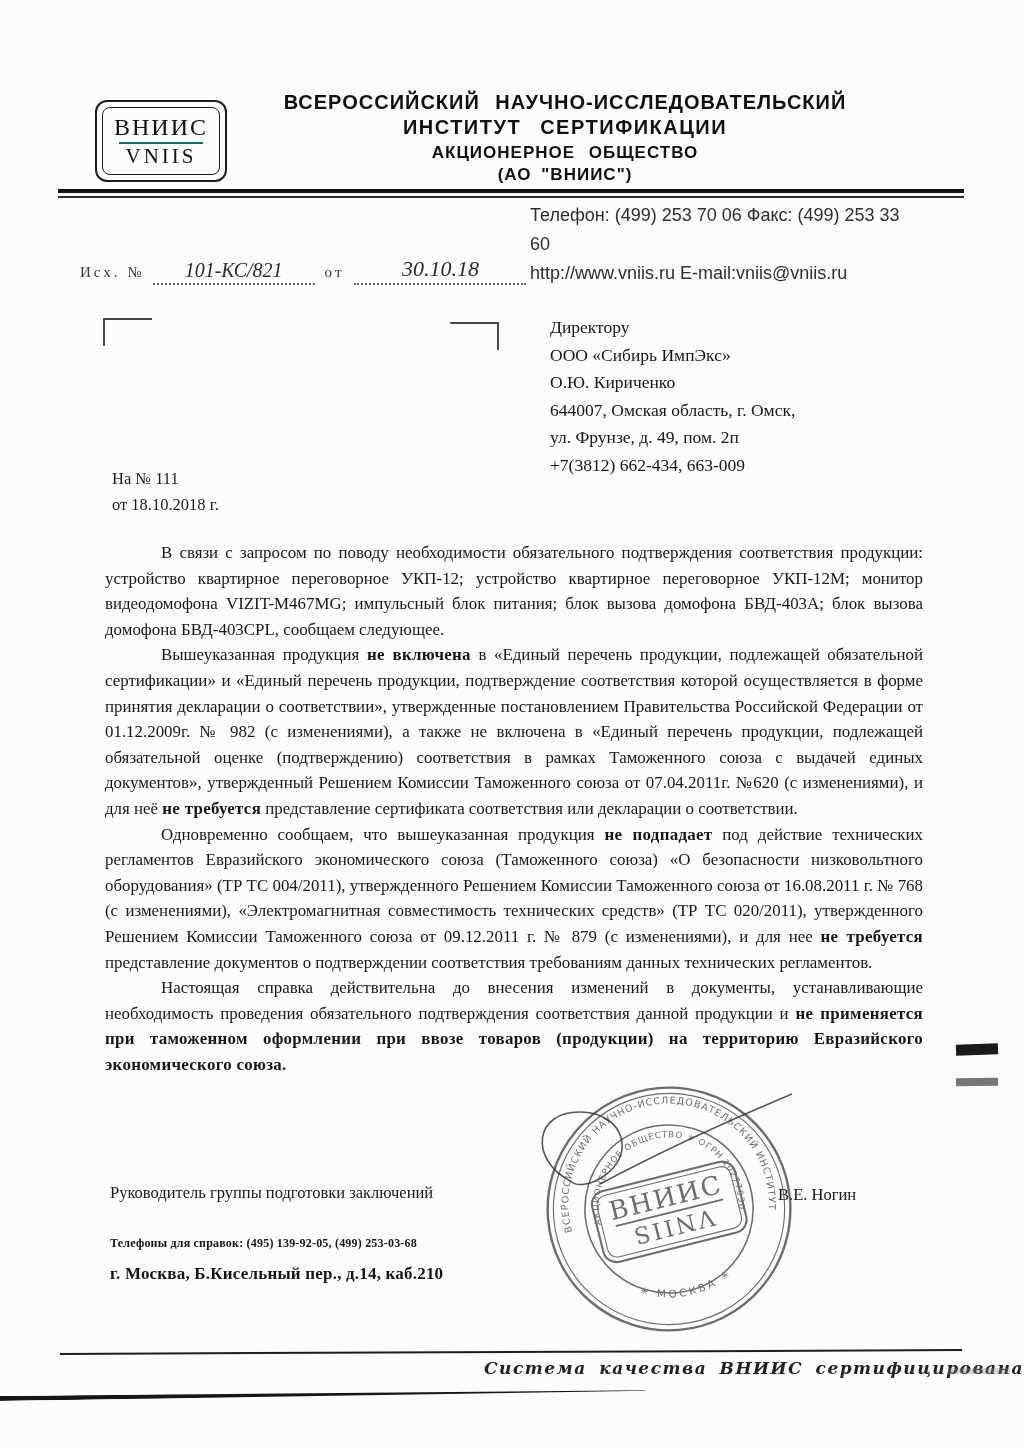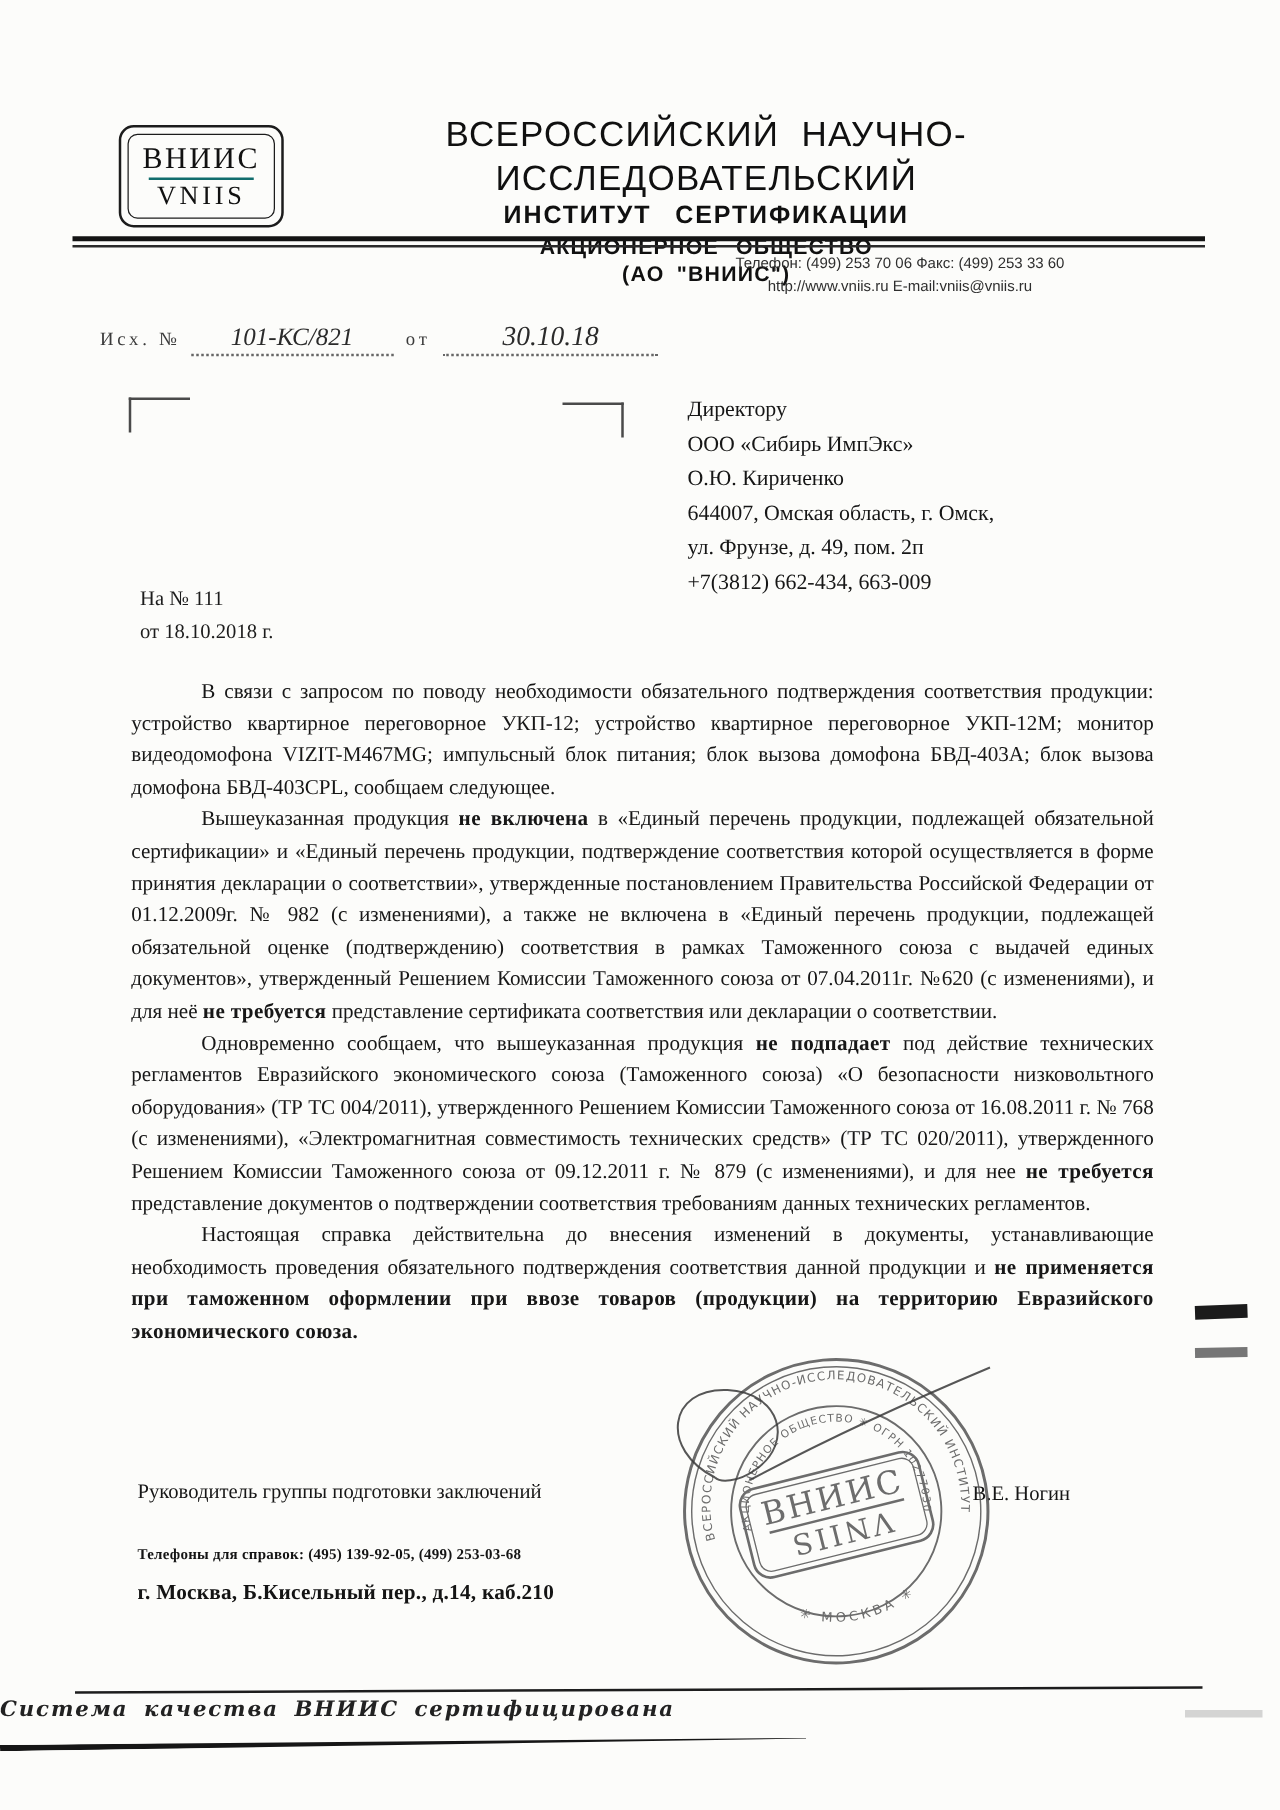--- a/index.html
+++ b/index.html
@@ -8,30 +8,30 @@
   
   .logo-box{position:absolute;left:95px;top:100px;width:128px;height:78px;border:2px solid #1c1c1c;
             border-radius:12px;display:flex;align-items:center;justify-content:center;}
   .logo-inner{width:116px;height:66px;border:1px solid #1c1c1c;border-radius:8px;display:flex;
               flex-direction:column;align-items:center;justify-content:center;}
   .logo-ru{font-size:24px;letter-spacing:2px;color:#111;line-height:1;}
   .logo-div{width:84px;height:2px;background:#116d6d;margin:3px 0 2px 0;}
   .logo-en{font-size:21px;letter-spacing:3px;color:#111;line-height:1;}
   .head-title{position:absolute;left:240px;top:90px;width:650px;text-align:center;
               font-family:"Liberation Sans","DejaVu Sans",sans-serif;color:#101010;}
-  .ht1{font-size:28px;font-weight:normal;letter-spacing:1px;word-spacing:9px;line-height:1.25;}
+  .ht1{font-size:20px;font-weight:bold;letter-spacing:1px;word-spacing:9px;line-height:1.25;}
   .ht2{font-size:20px;font-weight:bold;letter-spacing:1.5px;word-spacing:12px;line-height:1.25;}
   .ht3{font-size:17px;font-weight:bold;letter-spacing:1px;word-spacing:8px;margin-top:3px;}
   .ht4{font-size:17px;font-weight:bold;letter-spacing:1px;word-spacing:4px;margin-top:2px;}
   .head-rule{position:absolute;left:58px;top:189px;width:906px;height:3px;
              border-top:4px solid #141414;border-bottom:2px solid #2a2a2a;}
   .addr{position:absolute;left:62px;top:201px;width:300px;text-align:center;
         font-family:"Liberation Sans","DejaVu Sans",sans-serif;font-size:13.5px;color:#2e2e2e;line-height:1.6;}
-  .tels{position:absolute;left:530px;top:201px;width:380px;text-align:center;
-        font-family:"Liberation Sans","DejaVu Sans",sans-serif;font-size:12px;color:#2e2e2e;line-height:1.6;}
+  .tels{position:absolute;left:530px;top:201px;width:380px;
+        font-family:"Liberation Sans","DejaVu Sans",sans-serif;font-size:18px;color:#2e2e2e;line-height:1.6;}
   
   .outg{position:absolute;left:80px;top:256px;display:flex;align-items:flex-end;font-size:15px;color:#3a3a3a;}
   .outg .lbl{letter-spacing:3px;padding-bottom:4px;}
   .hand{font-style:italic;font-size:20px;color:#2b2b2b;transform:skewX(-10deg);}
   .hw-slot{border-bottom:2px dotted #666;text-align:center;padding:0 6px 1px 6px;}
   .slot-num{width:150px;margin-left:8px;}
   .slot-date{width:160px;margin-left:10px;}
   
   .corner-l{position:absolute;left:103px;top:318px;width:47px;height:26px;
             border-left:2px solid #4a4a4a;border-top:2px solid #4a4a4a;}
@@ -49,21 +49,21 @@
   
   .sig-title{position:absolute;left:110px;top:1183px;font-size:16.5px;color:#161616;}
   .sig-name{position:absolute;left:778px;top:1185px;font-size:16.5px;color:#161616;}
   .phones1{position:absolute;left:110px;top:1236px;font-size:12px;font-weight:bold;color:#141414;letter-spacing:.2px;}
   .phones2{position:absolute;left:110px;top:1264px;font-size:17px;font-weight:bold;color:#141414;letter-spacing:.2px;}
   
   .stamp{position:absolute;left:536px;top:1080px;width:266px;height:258px;opacity:.82;transform:rotate(-5deg);}
   .sign-svg{position:absolute;left:520px;top:1082px;width:300px;height:130px;opacity:.85;}
   
   .foot-rule{position:absolute;left:60px;top:1351px;width:902px;height:2px;background:#1d1d1d;transform:rotate(-.25deg);}
-  .foot-text{position:absolute;left:0;top:1358px;width:1024px;text-align:left;font-style:italic;font-weight:bold;
+  .foot-text{position:absolute;left:0;top:1358px;width:1024px;text-align:right;font-style:italic;font-weight:bold;
              font-size:17px;letter-spacing:1.5px;word-spacing:5px;color:#222;font-family:"DejaVu Serif",serif;}
   .sliver{position:absolute;left:0px;top:1392px;width:645px;height:5px;background:#161616;transform:rotate(-.7deg);
           clip-path:polygon(0 0,100% 45%,100% 55%,0 100%);}
   .mark-a{position:absolute;left:956px;top:1044px;width:42px;height:11px;background:#1b1b1b;transform:rotate(-2deg);}
   .mark-b{position:absolute;left:956px;top:1078px;width:42px;height:8px;background:#4a4a4a;opacity:.75;transform:rotate(-1deg);}
   .mark-c{position:absolute;left:948px;top:1368px;width:62px;height:6px;background:#8a8a8a;opacity:.35;}
 </style>
 </head>
 <body>
 

